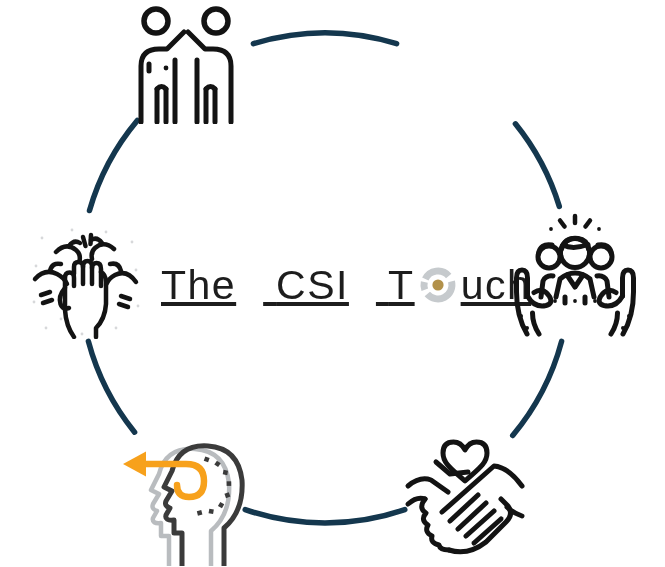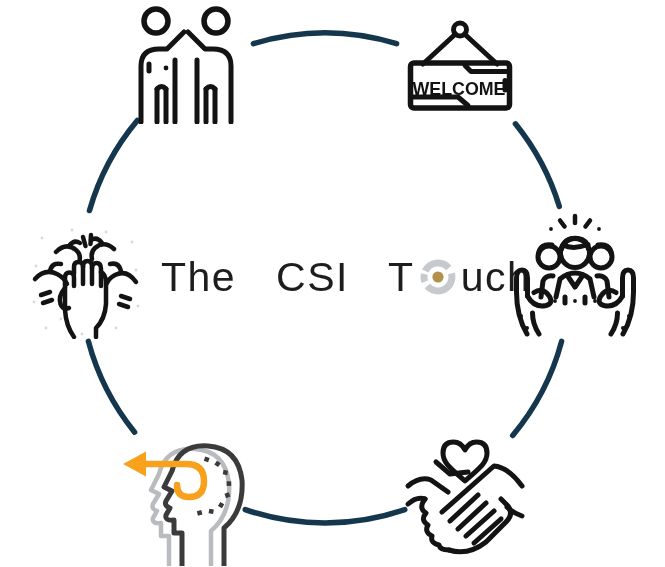--- a/index.html
+++ b/index.html
@@ -15,22 +15,22 @@
   .s-head{stroke:var(--head-ink);fill:none;stroke-width:5;stroke-linecap:round;stroke-linejoin:round;}
   .s-ghost{stroke:var(--ghost-gray);fill:none;stroke-width:4.5;stroke-linecap:round;stroke-linejoin:round;}
   .s-orange{stroke:var(--accent-orange);fill:none;stroke-width:6.5;stroke-linecap:round;}
   .f-orange{fill:var(--accent-orange);stroke:none;}
   .f-head{fill:var(--head-ink);stroke:none;}
   .f-wm{fill:var(--watermark-gray);stroke:none;}
   .s-lgray{stroke:var(--logo-gray);fill:none;stroke-width:7;stroke-linecap:butt;}
   .f-gold{fill:var(--logo-gold);stroke:none;}
   .sign-text{font-family:"Liberation Sans",sans-serif;font-weight:bold;font-size:18.5px;
              fill:var(--icon-ink);stroke:none;}
-  .center-title{position:absolute;left:161px;top:255px;white-space:nowrap;
-                font-size:41px;letter-spacing:1.5px;color:var(--text-ink);line-height:1.1;}
+  .center-title{position:absolute;left:161px;top:263px;white-space:nowrap;
+                font-size:41px;letter-spacing:1.5px;color:var(--text-ink);line-height:1.1;text-decoration:underline;}
   .center-title .word{margin-right:27px;}
   .logo{vertical-align:-8px;margin:0 1px;}
 </style>
 </head>
 <body>
 
 <div class="canvas">
 
   <svg class="layer" width="665" height="567" viewBox="0 0 665 567">
     <path class="s-navy" d="M253.4 43.7 A245 245 0 0 1 396.6 43.7"></path>
@@ -64,32 +64,20 @@
       <path class="s-ink" d="M31 62 v7"></path>
         <circle class="f-ink" cx="48" cy="66" r="2.4"></circle>
       <path class="s-ink" d="M113 120 V64 Q113 47 95 47 H87 L70 30"></path>
       <path class="s-ink" d="M79 120 V58"></path>
       <path class="s-ink" d="M88 120 V87"></path>
         <path class="s-ink" d="M97 120 V87"></path>
       <path class="s-ink" d="M88 87 Q92.5 82 97 87"></path>
     </svg>
   </div>
 
-  <div class="icon-box" style="left:402px;top:20px;">
-    <svg width="116" height="95" viewBox="0 0 116 95">
-      <circle class="s-ink" cx="58" cy="9.5" r="6.5"></circle>
-      <path class="s-ink" d="M53.5 14 L21 44"></path>
-        <path class="s-ink" d="M62.5 14 L95 44"></path>
-      <rect class="s-ink w55" x="8.5" y="43" width="99" height="45" rx="3.5"></rect>
-      <path class="s-ink" d="M63 45.5 L69 51.5 H104" stroke-width="4"></path>
-      <path class="s-ink" d="M11.5 77 H56 L66 85.5" stroke-width="4"></path>
-      <path class="s-ink" d="M103 60.5 V70" stroke-width="4"></path>
-      <text class="sign-text" x="57" y="74.5" text-anchor="middle" textLength="93" lengthAdjust="spacingAndGlyphs">WELCOME</text>
-    </svg>
-  </div>
 
   <div class="icon-box" style="left:512px;top:212px;">
     <svg width="126" height="126" viewBox="0 0 126 126">
       <path class="s-ink w45" d="M63 4 v7"></path>
         <path class="s-ink w45" d="M48 8.5 l4.5 6"></path>
         <path class="s-ink w45" d="M78 8.5 l-4.5 6"></path>
       <circle class="f-ink" cx="39" cy="17" r="1.9"></circle>
         <circle class="f-ink" cx="87" cy="17" r="1.9"></circle>
       <circle class="s-ink" cx="37" cy="45" r="11"></circle>
         <path class="s-ink" d="M26.5 42 Q28 31 40 33"></path>

